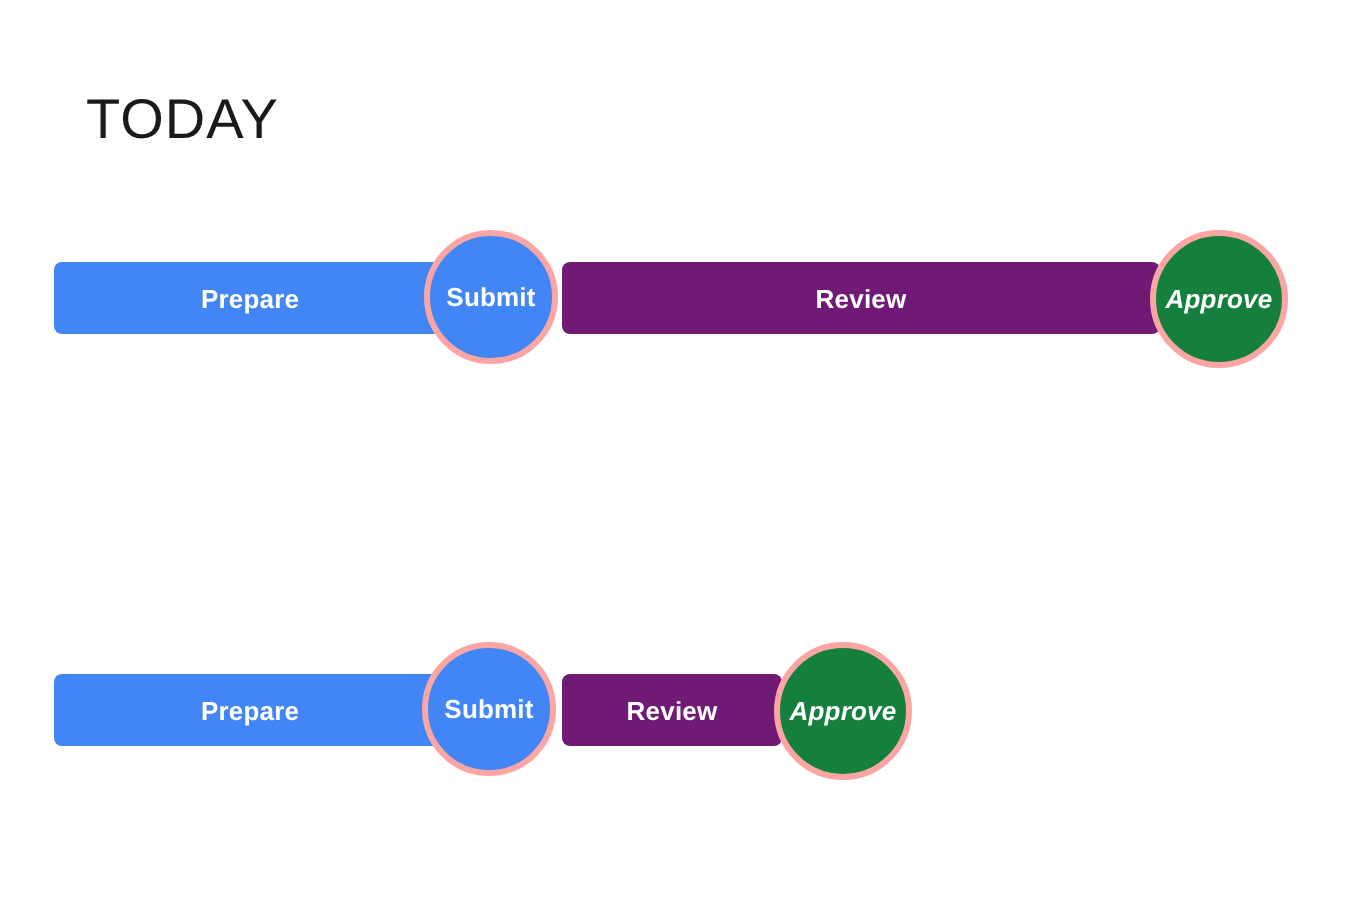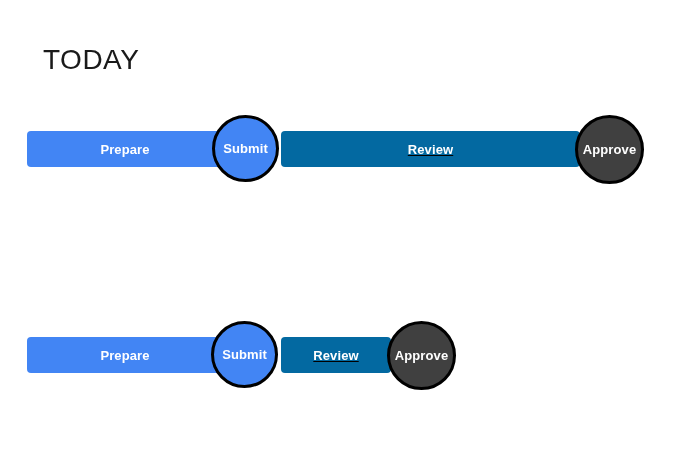--- a/index.html
+++ b/index.html
@@ -58,42 +58,42 @@
   }
   .bar-label {
     color: #ffffff;
     font-size: 13px;
     font-weight: bold;
     letter-spacing: 0.1px;
     white-space: nowrap;
     pointer-events: none;
   }
   .bar-blue   { background: #4285F4; }
-  .bar-orange { background: #0369a1; text-decoration: underline; }
+  .bar-orange { background: #701a75; }
 
   
   .node {
     position: absolute;
     border-radius: 50%;
     display: flex;
     align-items: center;
     justify-content: center;
     box-sizing: border-box;
-    border: 3px solid #000000;
+    border: 3px solid #fca5a5;
   }
   .node-label {
     color: #ffffff;
     font-size: 13px;
     font-weight: bold;
     letter-spacing: 0.1px;
     white-space: nowrap;
     pointer-events: none;
   }
   .node-blue  { background: #4285F4; }
-  .node-green { background: #404040; }
+  .node-green { background: #15803d; font-style: italic; }
 
   
   #today-bar-prepare { left: 27px;  top: 131px; width: 196px; }
   #today-node-submit { left: 212px; top: 115px; width: 67px; height: 67px; z-index: 3; }
   #today-bar-review  { left: 281px; top: 131px; width: 299px; }
   #today-node-approve{ left: 575px; top: 115px; width: 69px; height: 69px; z-index: 3; }
 
   
   #future-bar-prepare { left: 27px;  top: 337px; width: 196px; }
   #future-node-submit { left: 211px; top: 321px; width: 67px; height: 67px; z-index: 3; }

